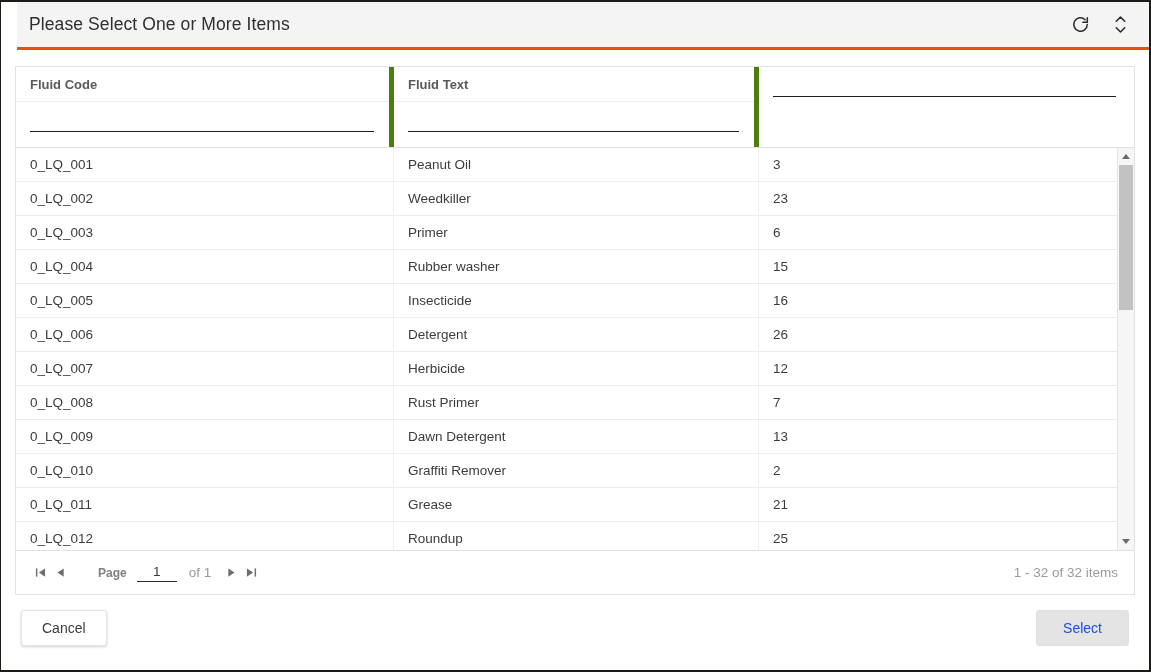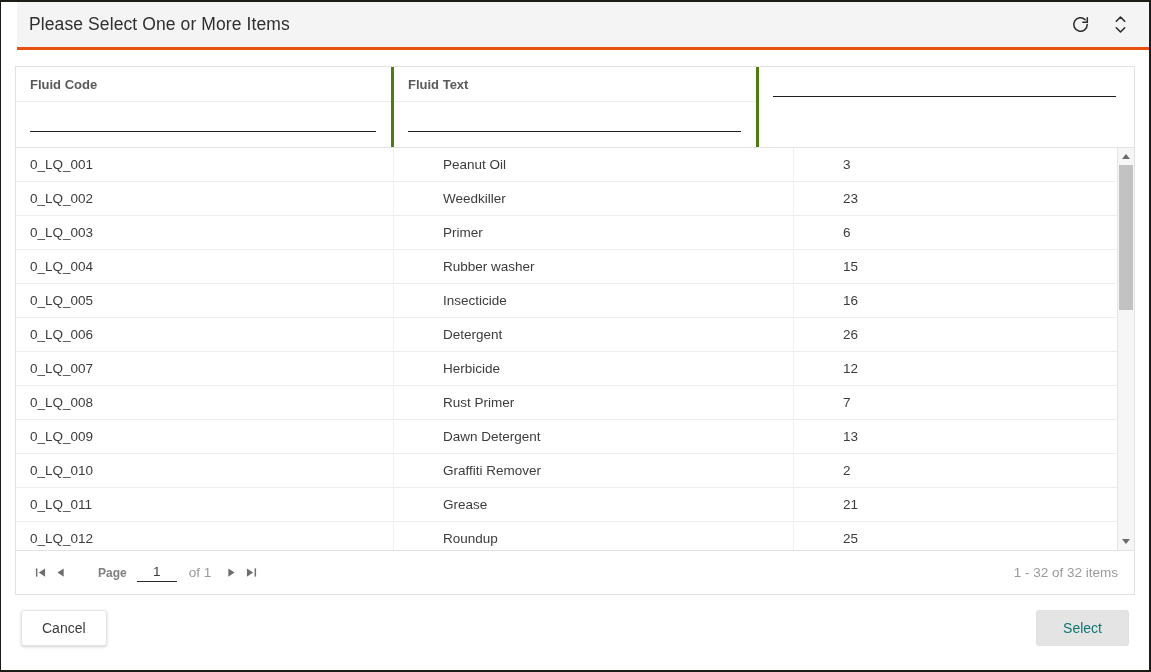--- a/index.html
+++ b/index.html
@@ -71,21 +71,21 @@
     position: relative;
   }
 
   .grid-header {
     display: flex;
     background: #ffffff;
     border-bottom: 1px solid #e2e2e2;
     flex: 0 0 auto;
   }
   .hcol {
-    border-right: 3px solid #4d7c0f;
+    border-right: 5px solid #4d7c0f;
     display: flex;
     flex-direction: column;
   }
   .hcol:last-child { border-right: none; }
   .hcol .htitle {
     font-size: 13px;
     font-weight: bold;
     color: #5a5a5a;
     padding: 10px 0 9px 14px;
     border-bottom: 1px solid #ededed;
@@ -120,21 +120,20 @@
   .grid-body {
     flex: 1 1 auto;
     overflow: hidden;
     position: relative;
   }
   .row {
     display: flex;
     border-bottom: 1px solid #ededed;
     height: 34px;
     align-items: center;
-    gap: 35px;
   }
   .cell {
     font-size: 13.5px;
     color: #3c3c3c;
     padding-left: 14px;
     height: 34px;
     line-height: 34px;
     border-right: 1px solid #f0f0f0;
     overflow: hidden;
     white-space: nowrap;
@@ -260,21 +259,21 @@
   .btn-cancel {
     background: #ffffff;
     border: 1px solid #e4e4e4;
     color: #3b3b3b;
     box-shadow: 0 1px 3px rgba(0,0,0,0.18);
   }
   .btn-select {
     margin-left: auto;
     background: #e4e4e4;
     border: 1px solid #e0e0e0;
-    color: #0f766e;
+    color: #1d4ed8;
     cursor: default;
     padding: 0 26px;
   }
 </style>
 </head>
 <body>
 
 <div id="app">
 
   <div class="titlebar">

